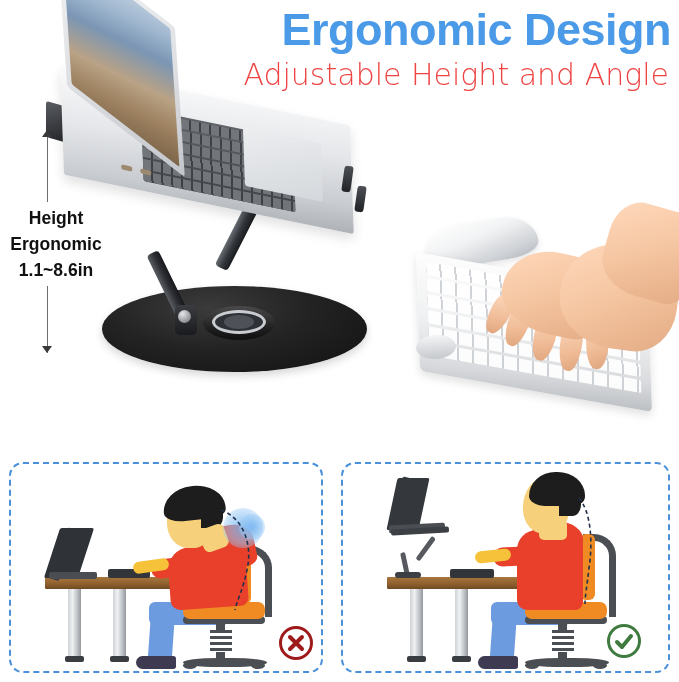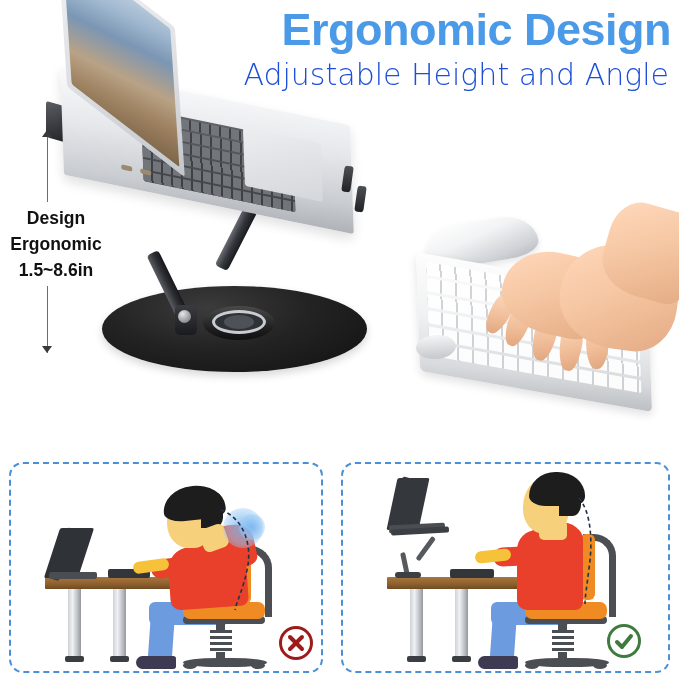--- a/index.html
+++ b/index.html
@@ -32,21 +32,21 @@
     letter-spacing: -0.5px;
     line-height: 52px;
     white-space: nowrap;
   }
   #subtitle {
     position: absolute;
     right: 10px;
     top: 57px;
     font-size: 30px;
     font-weight: 300;
-    color: #1d4ed8;
+    color: #ef4444;
     line-height: 36px;
     white-space: nowrap;
     font-family: "DejaVu Sans", sans-serif;
   }
 
   
   #dim-callout {
     position: absolute;
     left: 0; top: 120px;
     width: 120px; height: 250px;
@@ -525,23 +525,23 @@
 
   <div class="tray-hook" id="tray-hook-1"></div>
   <div class="tray-hook" id="tray-hook-2"></div>
 </div>
 
 <div id="dim-callout">
   <div id="dim-line"></div>
   <div class="dim-arrow" id="dim-arrow-top"></div>
   <div class="dim-arrow" id="dim-arrow-bottom"></div>
   <div id="dim-text">
-    <span>Design</span>
+    <span>Height</span>
     <span>Ergonomic</span>
-    <span>1.5~8.6in</span>
+    <span>1.1~8.6in</span>
   </div>
 </div>
 
 <div id="kbd-photo">
   <div id="mouse"></div>
   <div id="keyboard">
     <div class="kbd-row" style="top:8px"></div>
     <div class="kbd-row" style="top:24px"></div>
     <div class="kbd-row" style="top:40px"></div>
     <div class="kbd-row" style="top:56px"></div>

